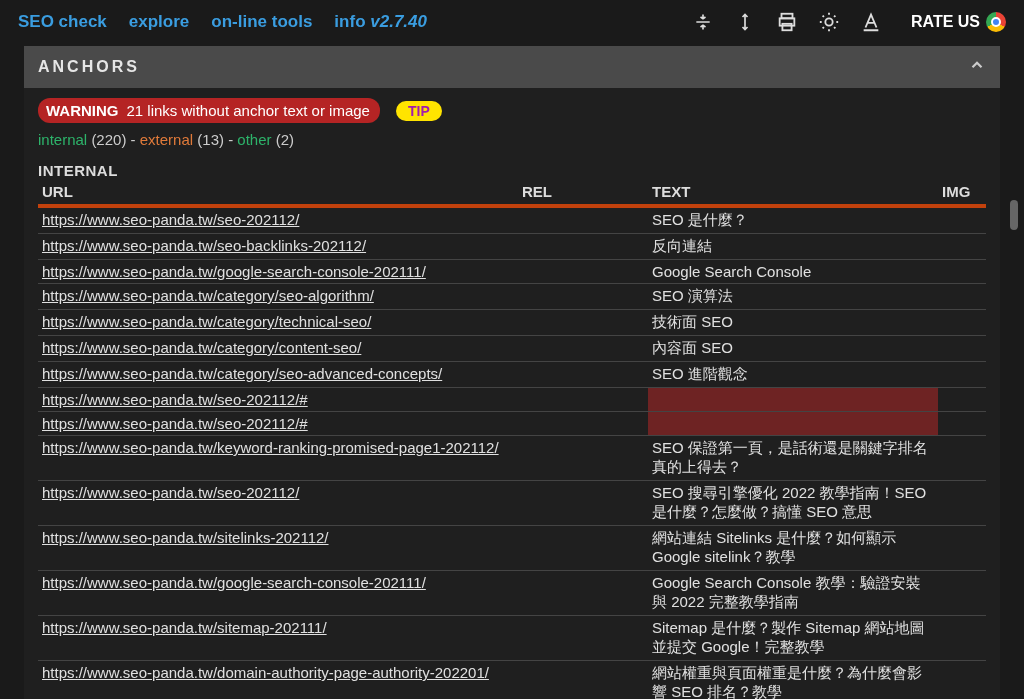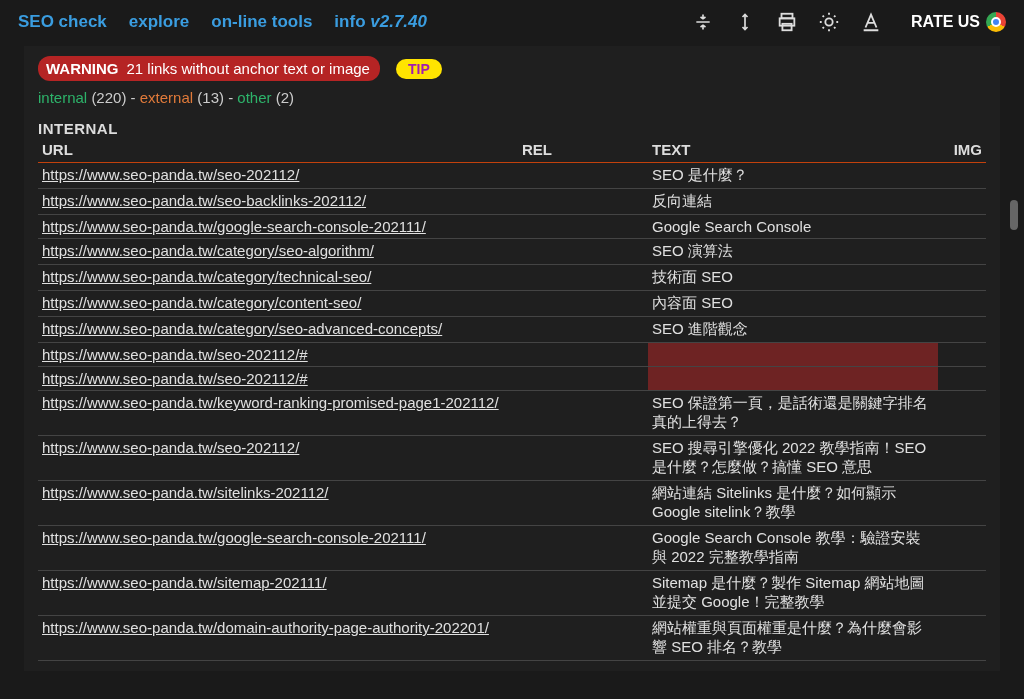--- a/index.html
+++ b/index.html
@@ -83,23 +83,23 @@
     table.anchors {
       width: 100%;
       border-collapse: collapse;
       font-size: 15px;
     }
     table.anchors th {
       text-align: left;
       color: #ddd;
       font-weight: bold;
       padding: 2px 4px 4px;
-      border-bottom: 1px solid #c2410c;
-    }
-    table.anchors th.img { text-align: right; }
+      border-bottom: 4px solid #c2410c;
+    }
+    table.anchors th.img { text-align: left; }
     table.anchors td {
       padding: 3px 4px;
       border-bottom: 1px solid #444;
       vertical-align: top;
       color:#e0e0e0;
     }
     table.anchors td.url a {
       color: #e0e0e0; 
     }
     table.anchors td.rel { width: 130px; }
@@ -159,20 +159,28 @@
         </svg>
     </div>
     <div class="rate">
       <span>RATE US</span>
       <span class="chrome"></span>
     </div>
   </div>
 </div>
 
 <div class="panel">
+  <div class="panel-header">
+    <span>ANCHORS</span>
+    <span class="chev">
+      <svg width="18" height="18" viewBox="0 0 24 24" fill="none" stroke="#ccc" stroke-width="3">
+          <path d="M6 15l6-6 6 6"></path>
+        </svg>
+    </span>
+  </div>
   <div class="panel-body">
     <div class="warnline">
       <span class="warn-wrap">
         <span class="lbl">WARNING</span>
         <span class="txt">21 links without anchor text or image</span>
       </span>
       <span class="tip">TIP</span>
     </div>
     <div class="counts">
       <span class="internal">internal</span>

